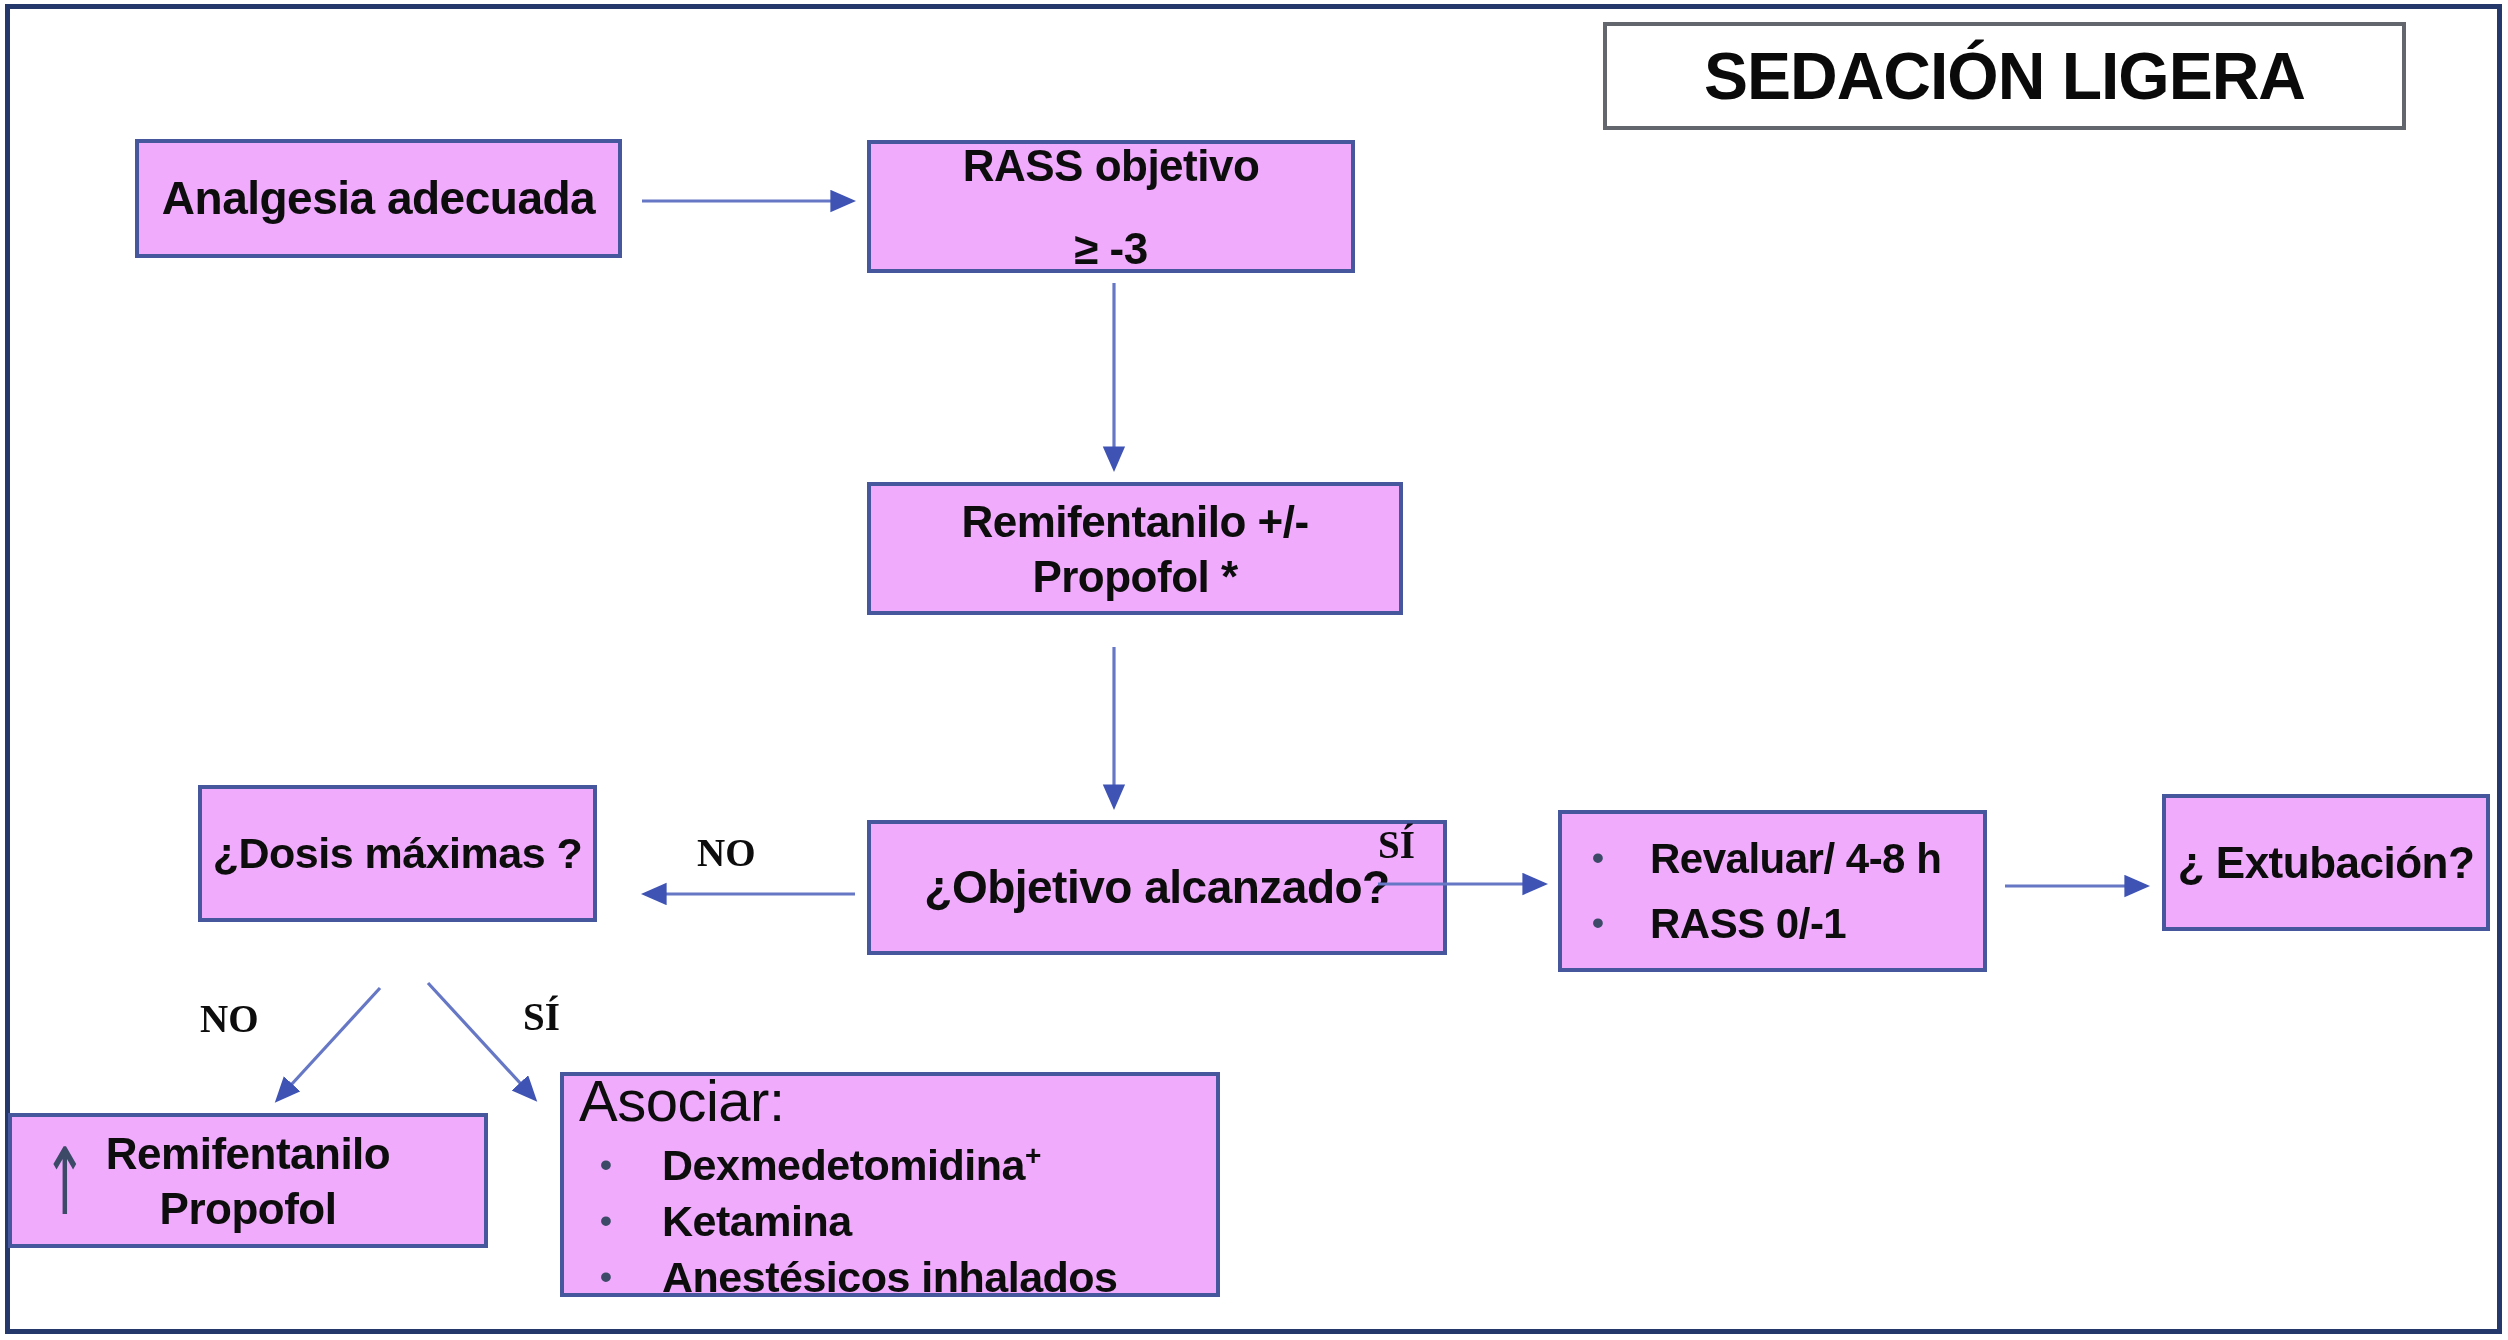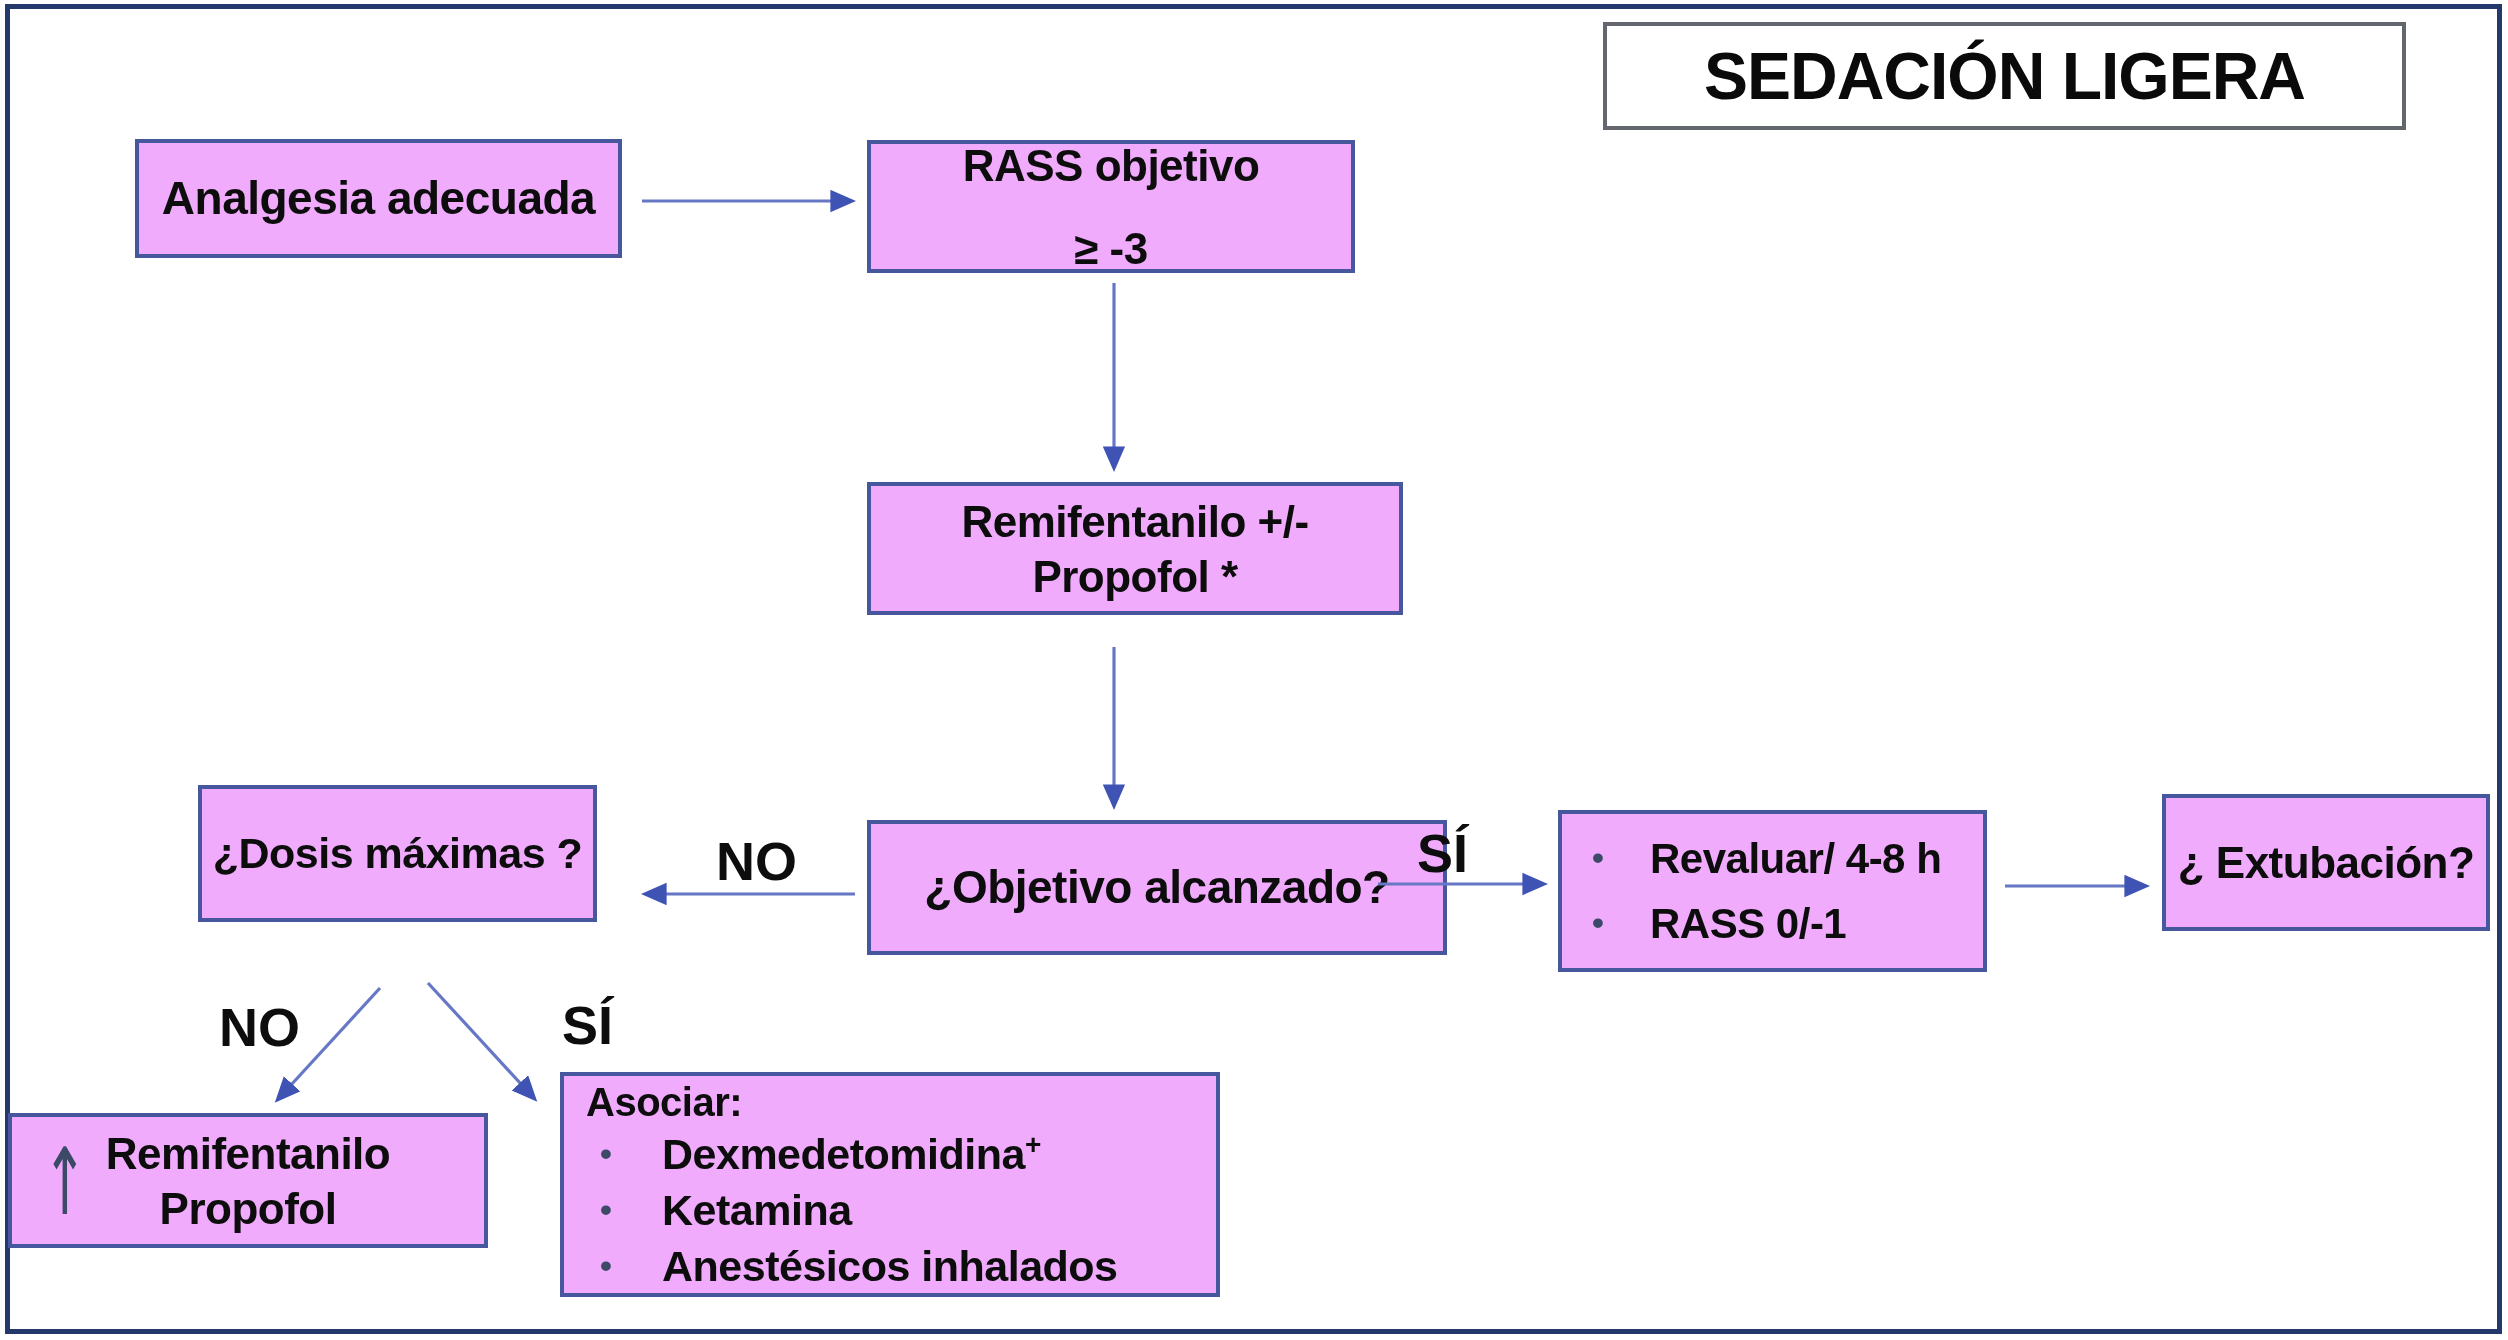--- a/index.html
+++ b/index.html
@@ -38,38 +38,39 @@
     box-sizing: border-box;
     left: 1603px; top: 22px; width: 803px; height: 108px;
     border: 4px solid #63666d;
     background: #ffffff;
     display: flex; align-items: center; justify-content: center;
     font-size: 66px; font-weight: 700; letter-spacing: -1px;
     color: #0a0a0a;
   }
   .edge-label {
     position: absolute;
-    font-size: 54px;
+    font-size: 39px;
     font-weight: 600;
     color: #0d0d0d;
-    text-align: right;
+    text-align: left;
+    font-family: Liberation Serif, serif;
   }
   .list-node { align-items: stretch; text-align: left; justify-content: center; }
   .li-row { display: flex; align-items: baseline; }
   .li-bullet {
     flex: 0 0 auto;
     color: #3c4a68;
     font-size: 34px;
     transform: translateY(-4px);
   }
   .revaluar .li-row { padding-left: 30px; }
   .revaluar .li-bullet { width: 58px; }
   .revaluar .li-text { font-size: 42px; font-weight: 700; line-height: 1.55; }
   .asociar { padding: 10px 0 8px 0; justify-content: center; }
-  .asociar .header { padding-left: 22px; font-size: 40px; font-weight: 700; line-height: 1.25; }
+  .asociar .header { padding-left: 15px; font-size: 58px; font-weight: 400; line-height: 1.25; }
   .asociar .li-row { padding-left: 36px; }
   .asociar .li-bullet { width: 62px; }
   .asociar .li-text { font-size: 43px; font-weight: 600; line-height: 1.3; }
   .asociar sup { font-size: 28px; font-weight: 700; }
   .aumentar { position: relative; }
   .up-glyph {
     position: absolute;
     left: 22px; top: 50%;
     transform: translateY(-50%) scaleX(0.72) scaleY(1.25);
     font-size: 74px;

